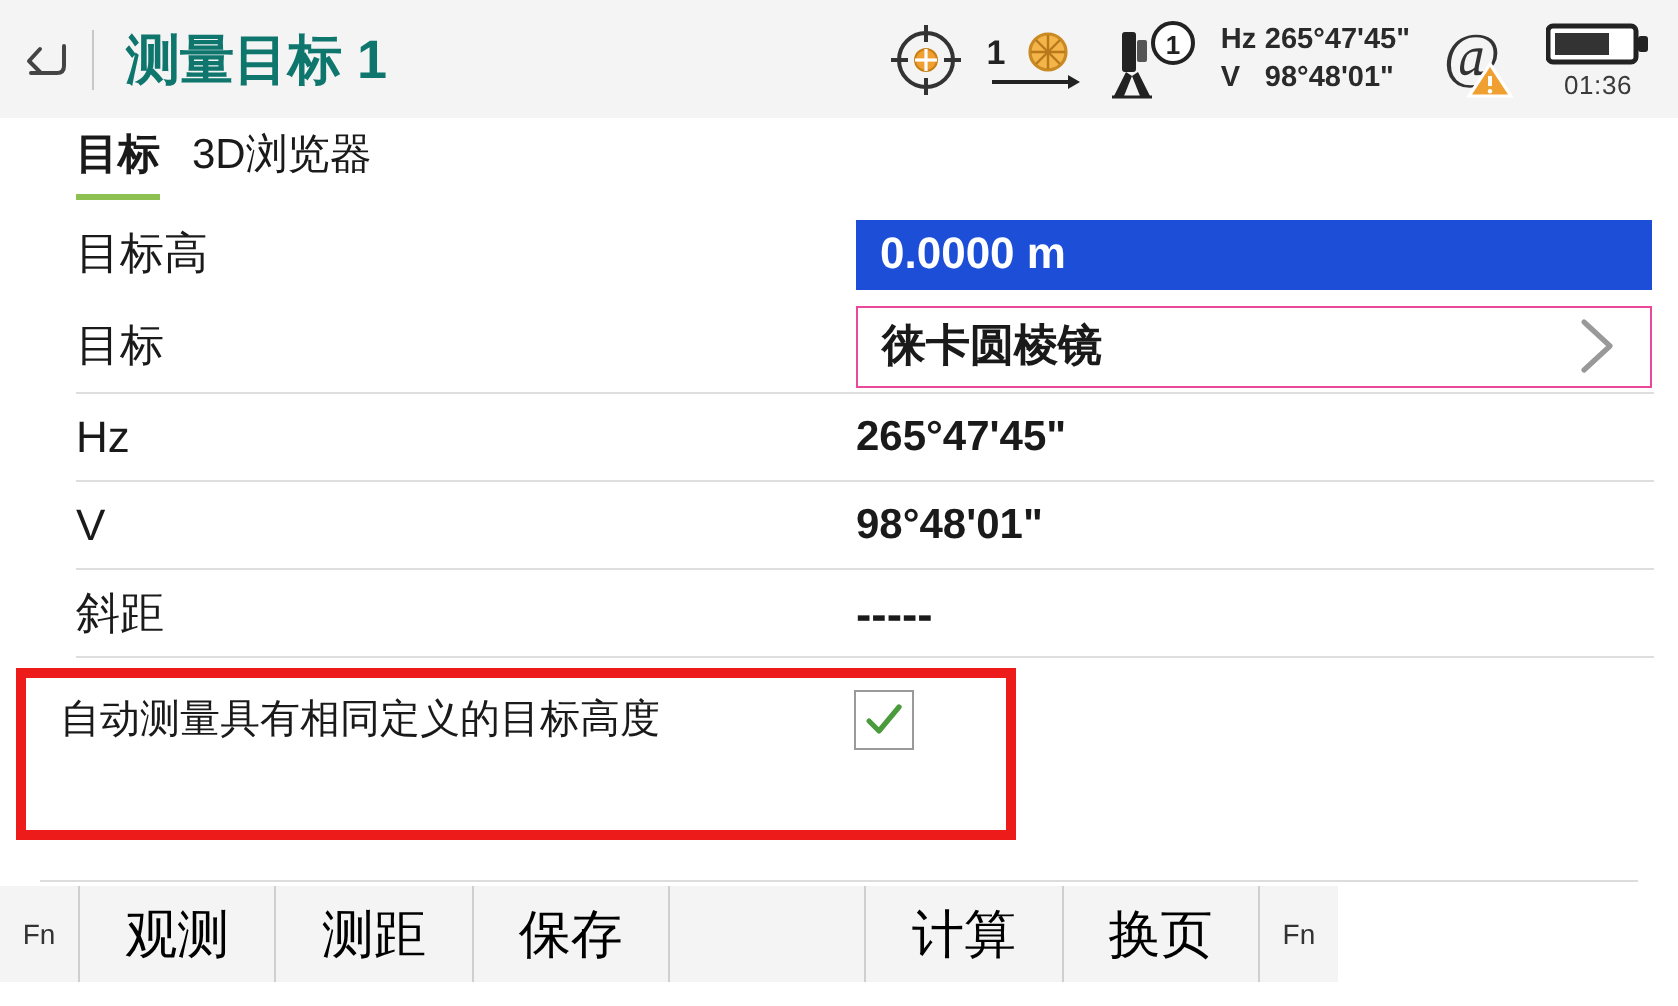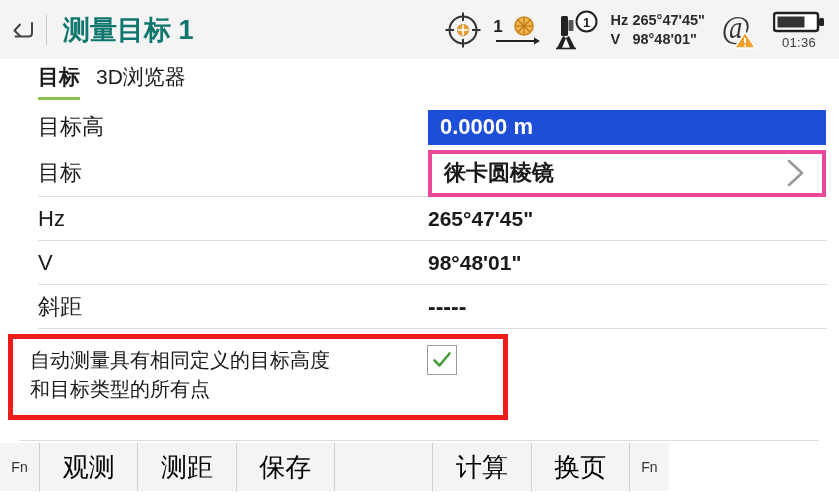--- a/index.html
+++ b/index.html
@@ -163,21 +163,21 @@
     height: 35px;
     display: flex;
     align-items: center;
     padding-left: 12px;
     color: #ffffff;
     font-size: 22px;
     font-weight: bold;
   }
   .field-box {
     background: #ffffff;
-    border: 4px solid #ec4899;
+    border: 1px solid #ec4899;
     height: 39px;
     display: flex;
     align-items: center;
     padding-left: 12px;
     color: #1a1a1a;
     font-size: 22px;
     font-weight: bold;
     justify-content: space-between;
     padding-right: 14px;
   }
@@ -430,21 +430,20 @@
       <div class="row-sep"></div>
     </div>
 
   </div>
 
   <div class="redbox"></div>
 
   <div class="cb-row">
     <div class="cb-text">
       <span>自动测量具有相同定义的目标高度</span><br>
-      <span>和目标类型的所有点</span>
     </div>
   </div>
 
   <div class="checkbox">
     <svg width="22" height="22" viewBox="0 0 22 22">
       <path d="M3.5 11.5 L8.5 16.5 L18.5 4.5" fill="none" stroke="#4a9b3c" stroke-width="2.6" stroke-linecap="round" stroke-linejoin="round"></path>
     </svg>
   </div>
 
   <div class="footer-top-line"></div>

